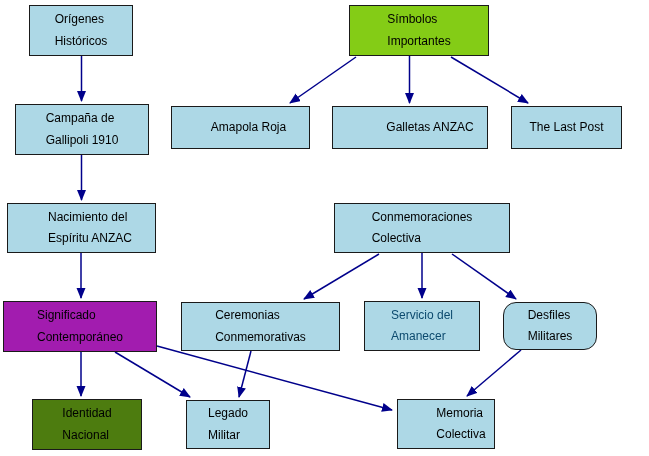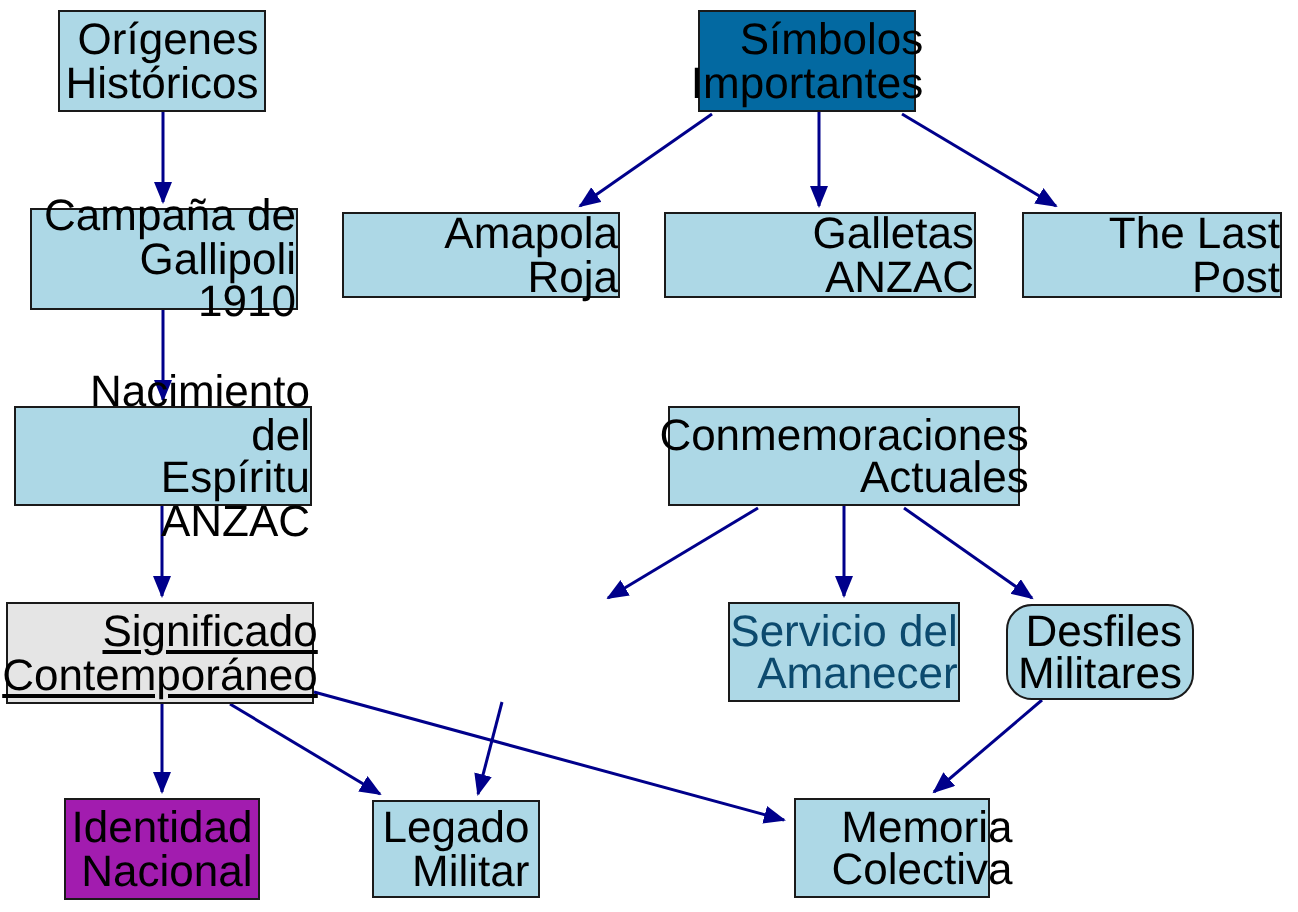--- a/index.html
+++ b/index.html
@@ -22,23 +22,23 @@
     width: 649px;
     height: 456px;
     pointer-events: none;
   }
   .node {
     position: absolute;
     box-sizing: border-box;
     display: flex;
     align-items: center;
     justify-content: center;
-    text-align: right;
+    text-align: left;
     white-space: pre-line;
-    font-size: 22px;
+    font-size: 12px;
     line-height: 21.5px;
     color: #000000;
     background: #add8e6;
     border: 1.4px solid #1a1a1a;
   }
 </style>
 </head>
 <body>
 
 <div class="canvas" style="background: rgb(255, 255, 255);">
@@ -58,36 +58,38 @@
       <line x1="422" y1="253" x2="422" y2="298" stroke="#00008b" stroke-width="1.5" marker-end="url(#arrowhead)"></line>
       <line x1="452" y1="254" x2="516" y2="299" stroke="#00008b" stroke-width="1.5" marker-end="url(#arrowhead)"></line>
       <line x1="81" y1="352" x2="81" y2="396" stroke="#00008b" stroke-width="1.5" marker-end="url(#arrowhead)"></line>
       <line x1="115" y1="352" x2="190" y2="397" stroke="#00008b" stroke-width="1.5" marker-end="url(#arrowhead)"></line>
       <line x1="157" y1="346" x2="392" y2="410" stroke="#00008b" stroke-width="1.5" marker-end="url(#arrowhead)"></line>
       <line x1="251" y1="351" x2="239" y2="397" stroke="#00008b" stroke-width="1.5" marker-end="url(#arrowhead)"></line>
       <line x1="521" y1="350" x2="467" y2="396" stroke="#00008b" stroke-width="1.5" marker-end="url(#arrowhead)"></line>
     </svg>
 <div class="node" style="left: 29px; top: 5px; width: 104px; height: 51px; background: rgb(173, 216, 230); border-color: rgb(26, 26, 26); color: rgb(0, 0, 0);">Orígenes
 Históricos</div>
-    <div class="node" style="left: 349px; top: 5px; width: 109px; height: 51px; background: #0369a1; border-color: rgb(26, 26, 26); color: rgb(0, 0, 0);">Símbolos
+    <div class="node" style="left: 349px; top: 5px; width: 140px; height: 51px; background: #84cc16; border-color: rgb(26, 26, 26); color: rgb(0, 0, 0);">Símbolos
 Importantes</div>
     <div class="node" style="left: 15px; top: 104px; width: 134px; height: 51px; background: rgb(173, 216, 230); border-color: rgb(26, 26, 26); color: rgb(0, 0, 0);">Campaña de
 Gallipoli 1910</div>
     <div class="node" style="left: 171px; top: 106px; width: 139px; height: 43px; background: rgb(173, 216, 230); border-color: rgb(26, 26, 26); color: rgb(0, 0, 0); padding-left: 16px;">Amapola Roja</div>
     <div class="node" style="left: 332px; top: 106px; width: 156px; height: 43px; background: rgb(173, 216, 230); border-color: rgb(26, 26, 26); color: rgb(0, 0, 0); padding-left: 40px;">Galletas ANZAC</div>
-    <div class="node" style="left: 511px; top: 106px; width: 130px; height: 43px; background: rgb(173, 216, 230); border-color: rgb(26, 26, 26); color: rgb(0, 0, 0);">The Last Post</div>
+    <div class="node" style="left: 511px; top: 106px; width: 111px; height: 43px; background: rgb(173, 216, 230); border-color: rgb(26, 26, 26); color: rgb(0, 0, 0);">The Last Post</div>
     <div class="node" style="left: 7px; top: 203px; width: 149px; height: 50px; background: rgb(173, 216, 230); border-color: rgb(26, 26, 26); color: rgb(0, 0, 0); padding-left: 17px;">Nacimiento del
 Espíritu ANZAC</div>
     <div class="node" style="left: 334px; top: 203px; width: 176px; height: 50px; background: rgb(173, 216, 230); border-color: rgb(26, 26, 26); color: rgb(0, 0, 0);">Conmemoraciones
-Actuales</div>
-    <div class="node" style="left: 3px; top: 301px; width: 154px; height: 51px; background: #e5e5e5; border-color: rgb(26, 26, 26); color: rgb(0, 0, 0); text-decoration: underline;">Significado
+Colectiva</div>
+    <div class="node" style="left: 3px; top: 301px; width: 154px; height: 51px; background: #a21caf; border-color: rgb(26, 26, 26); color: rgb(0, 0, 0);">Significado
 Contemporáneo</div>
+    <div class="node" style="left: 181px; top: 302px; width: 159px; height: 49px; background: rgb(173, 216, 230); border-color: rgb(26, 26, 26); color: rgb(0, 0, 0);">Ceremonias
+Conmemorativas</div>
     <div class="node" style="left: 364px; top: 301px; width: 116px; height: 50px; background: rgb(173, 216, 230); border-color: rgb(26, 26, 26); color: #0c4a6e;">Servicio del
 Amanecer</div>
     <div class="node" style="left: 503px; top: 302px; width: 94px; height: 48px; background: rgb(173, 216, 230); border-color: rgb(26, 26, 26); color: rgb(0, 0, 0); border-radius: 13px;">Desfiles
 Militares</div>
-    <div class="node" style="left: 32px; top: 399px; width: 98px; height: 51px; background: #a21caf; border-color: rgb(26, 26, 26); color: rgb(0, 0, 0);">Identidad
+    <div class="node" style="left: 32px; top: 399px; width: 110px; height: 51px; background: #4d7c0f; border-color: rgb(26, 26, 26); color: rgb(0, 0, 0);">Identidad
 Nacional</div>
     <div class="node" style="left: 186px; top: 400px; width: 84px; height: 49px; background: rgb(173, 216, 230); border-color: rgb(26, 26, 26); color: rgb(0, 0, 0);">Legado
 Militar</div>
     <div class="node" style="left: 397px; top: 399px; width: 98px; height: 50px; background: rgb(173, 216, 230); border-color: rgb(26, 26, 26); color: rgb(0, 0, 0); padding-left: 30px;">Memoria
 Colectiva</div>
   </div>
 
 </body></html>

